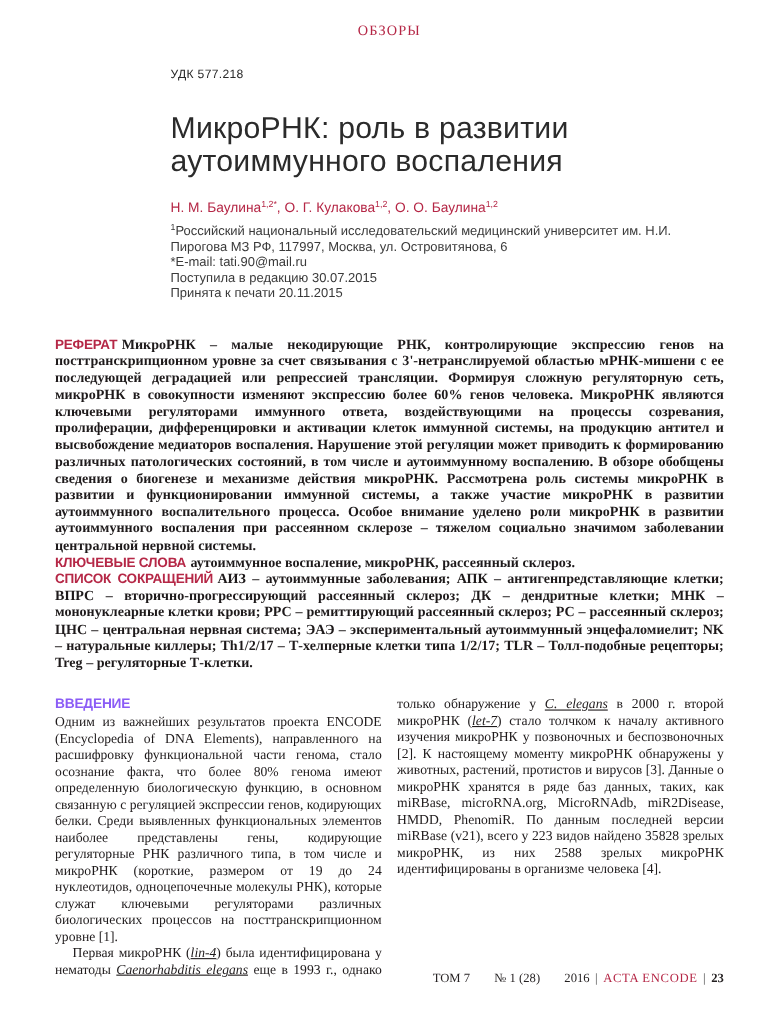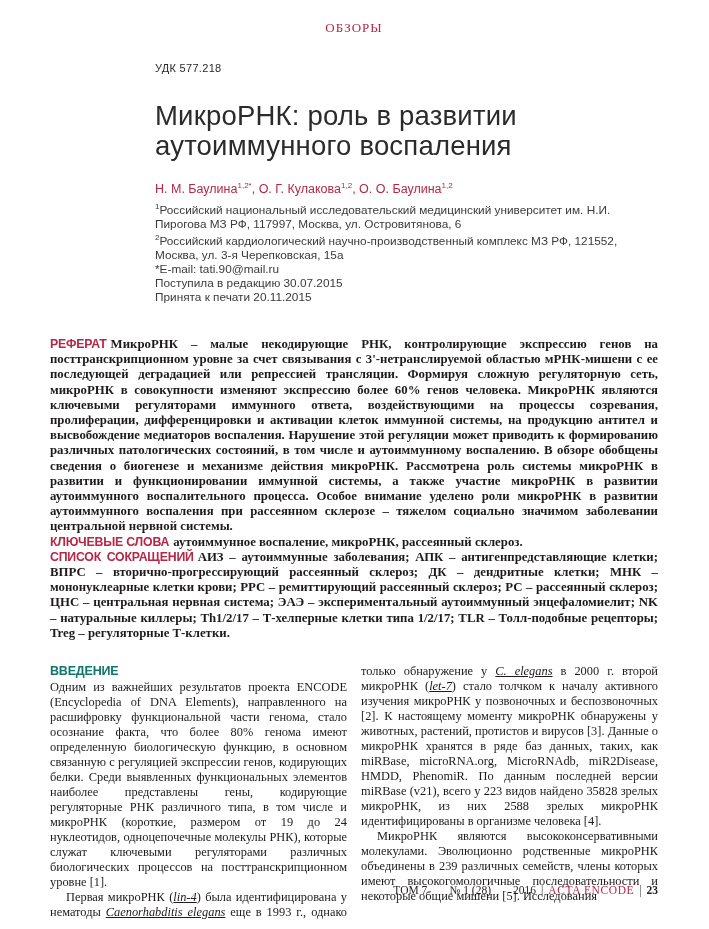--- a/index.html
+++ b/index.html
@@ -41,21 +41,21 @@
   }
   .abs-label {
     font-family:"Liberation Sans", sans-serif; font-weight:bold;
     color:#b52746; letter-spacing:-0.2px; margin-right:4px;
     font-size:12.3px;
   }
 
   
   .intro { margin-top:23px; height:258px; column-count:2; column-gap:14px; column-fill:auto; }
   .intro-head {
-    font-size:12.5px; font-weight:bold; color:#0f766e;
+    font-size:12.5px; font-weight:bold; color:#8b5cf6;
     margin:0 0 2px 0; letter-spacing:-0.2px;
   }
   .body-par {
     font-family:"Liberation Serif", serif;
     font-size:12.4px; line-height:15px; text-align:justify;
     color:#1e1a1b; margin:0;
   }
   .body-par + .body-par { text-indent:16px; }
   .body-par i { font-style:italic;text-decoration:underline; }
 
@@ -76,37 +76,35 @@
 <div class="page">
 
   <div class="section-label">ОБЗОРЫ</div>
 
   <div class="front">
     <div class="udc">УДК 577.218</div>
     <h1 class="title">МикроРНК: роль в развитии аутоиммунного воспаления</h1>
     <div class="authors"><span>Н. М. Баулина</span><sup>1,2*</sup><span>, О. Г. Кулакова</span><sup>1,2</sup><span>, О. О. Баулина</span><sup>1,2</sup></div>
     <div class="affils">
       <p><sup>1</sup><span>Российский национальный исследовательский медицинский университет им. Н.И. Пирогова МЗ РФ, 117997, Москва, ул. Островитянова, 6</span></p>
-      <p><sup>2</sup><span>Российский кардиологический научно-производственный комплекс МЗ РФ, 121552, Москва, ул. 3-я Черепковская, 15а</span></p>
       <p>*E-mail: tati.90@mail.ru</p>
       <p>Поступила в редакцию 30.07.2015</p>
       <p>Принята к печати 20.11.2015</p>
     </div>
   </div>
 
   <div class="abstract-block">
     <p class="abs-par"><span class="abs-label">РЕФЕРАТ</span><span>МикроРНК – малые некодирующие РНК, контролирующие экспрессию генов на посттранскрипционном уровне за счет связывания с 3'-нетранслируемой областью мРНК-мишени с ее последующей деградацией или репрессией трансляции. Формируя сложную регуляторную сеть, микроРНК в совокупности изменяют экспрессию более 60% генов человека. МикроРНК являются ключевыми регуляторами иммунного ответа, воздействующими на процессы созревания, пролиферации, дифференцировки и активации клеток иммунной системы, на продукцию антител и высвобождение медиаторов воспаления. Нарушение этой регуляции может приводить к формированию различных патологических состояний, в том числе и аутоиммунному воспалению. В обзоре обобщены сведения о биогенезе и механизме действия микроРНК. Рассмотрена роль системы микроРНК в развитии и функционировании иммунной системы, а также участие микроРНК в развитии аутоиммунного воспалительного процесса. Особое внимание уделено роли микроРНК в развитии аутоиммунного воспаления при рассеянном склерозе – тяжелом социально значимом заболевании центральной нервной системы.</span></p>
     <p class="abs-par"><span class="abs-label">КЛЮЧЕВЫЕ СЛОВА</span><span>аутоиммунное воспаление, микроРНК, рассеянный склероз.</span></p>
     <p class="abs-par"><span class="abs-label">СПИСОК СОКРАЩЕНИЙ</span><span>АИЗ – аутоиммунные заболевания; АПК – антигенпредставляющие клетки; ВПРС – вторично-прогрессирующий рассеянный склероз; ДК – дендритные клетки; МНК – мононуклеарные клетки крови; РРС – ремиттирующий рассеянный склероз; РС – рассеянный склероз; ЦНС – центральная нервная система; ЭАЭ – экспериментальный аутоиммунный энцефаломиелит; NK – натуральные киллеры; Th1/2/17 – Т-хелперные клетки типа 1/2/17; TLR – Толл-подобные рецепторы; Treg – регуляторные Т-клетки.</span></p>
   </div>
 
   <div class="intro">
     <h2 class="intro-head">ВВЕДЕНИЕ</h2>
     <p class="body-par"><span>Одним из важнейших результатов проекта ENCODE (Encyclopedia of DNA Elements), направленного на расшифровку функциональной части генома, стало осознание факта, что более 80% генома имеют определенную биологическую функцию, в основном связанную с регуляцией экспрессии генов, кодирующих белки. Среди выявленных функциональных элементов наиболее представлены гены, кодирующие регуляторные РНК различного типа, в том числе и микроРНК (короткие, размером от 19 до 24 нуклеотидов, одноцепочечные молекулы РНК), которые служат ключевыми регуляторами различных биологических процессов на посттранскрипционном уровне [1].</span></p>
     <p class="body-par"><span>Первая микроРНК (</span><i>lin-4</i><span>) была идентифицирована у нематоды </span><i>Caenorhabditis elegans</i><span> еще в 1993 г., однако только обнаружение у </span><i>C. elegans</i><span> в 2000 г. второй микроРНК (</span><i>let-7</i><span>) стало толчком к началу активного изучения микроРНК у позвоночных и беспозвоночных [2]. К настоящему моменту микроРНК обнаружены у животных, растений, протистов и вирусов [3]. Данные о микроРНК хранятся в ряде баз данных, таких, как miRBase, microRNA.org, MicroRNAdb, miR2Disease, HMDD, PhenomiR. По данным последней версии miRBase (v21), всего у 223 видов найдено 35828 зрелых микроРНК, из них 2588 зрелых микроРНК идентифицированы в организме человека [4].</span></p>
-    <p class="body-par"><span>МикроРНК являются высококонсервативными молекулами. Эволюционно родственные микроРНК объединены в 239 различных семейств, члены которых имеют высокогомологичные последовательности и некоторые общие мишени [5]. Исследования</span></p>
   </div>
 
 </div>
 
 <div class="footer">
   <span>ТОМ 7</span><span class="grp">№ 1 (28)</span><span class="grp">2016</span><span class="sep">|</span><span class="journal-name">ACTA ENCODE</span><span class="sep">|</span><span class="page-number">23</span>
 </div>
 
 </body></html>

